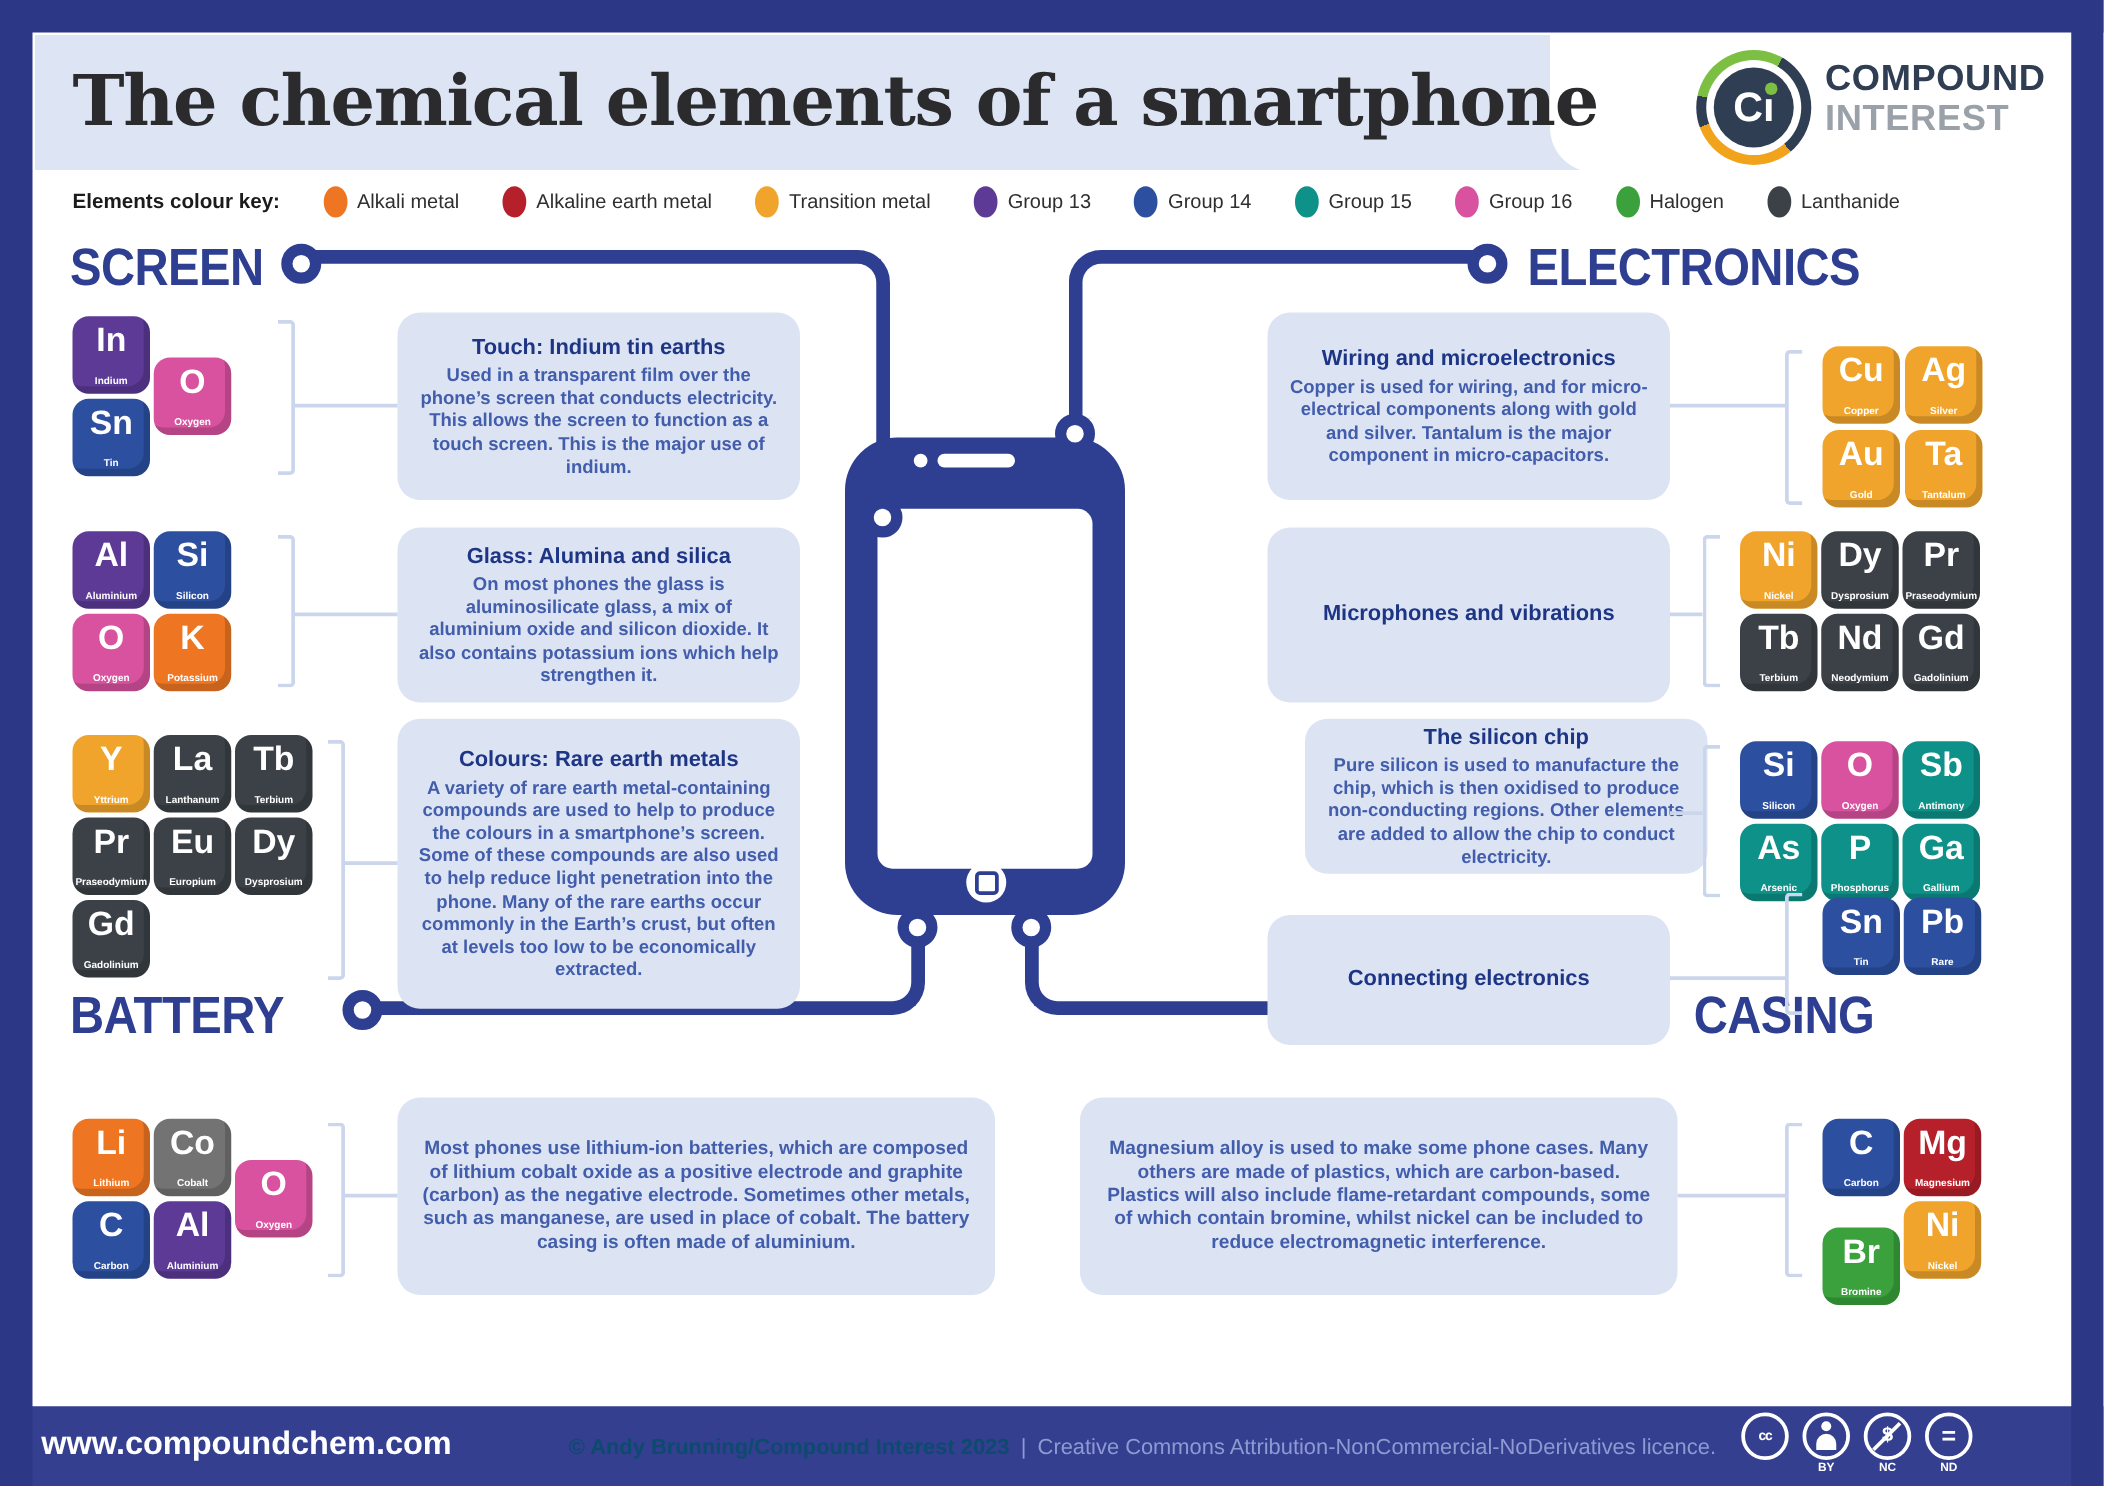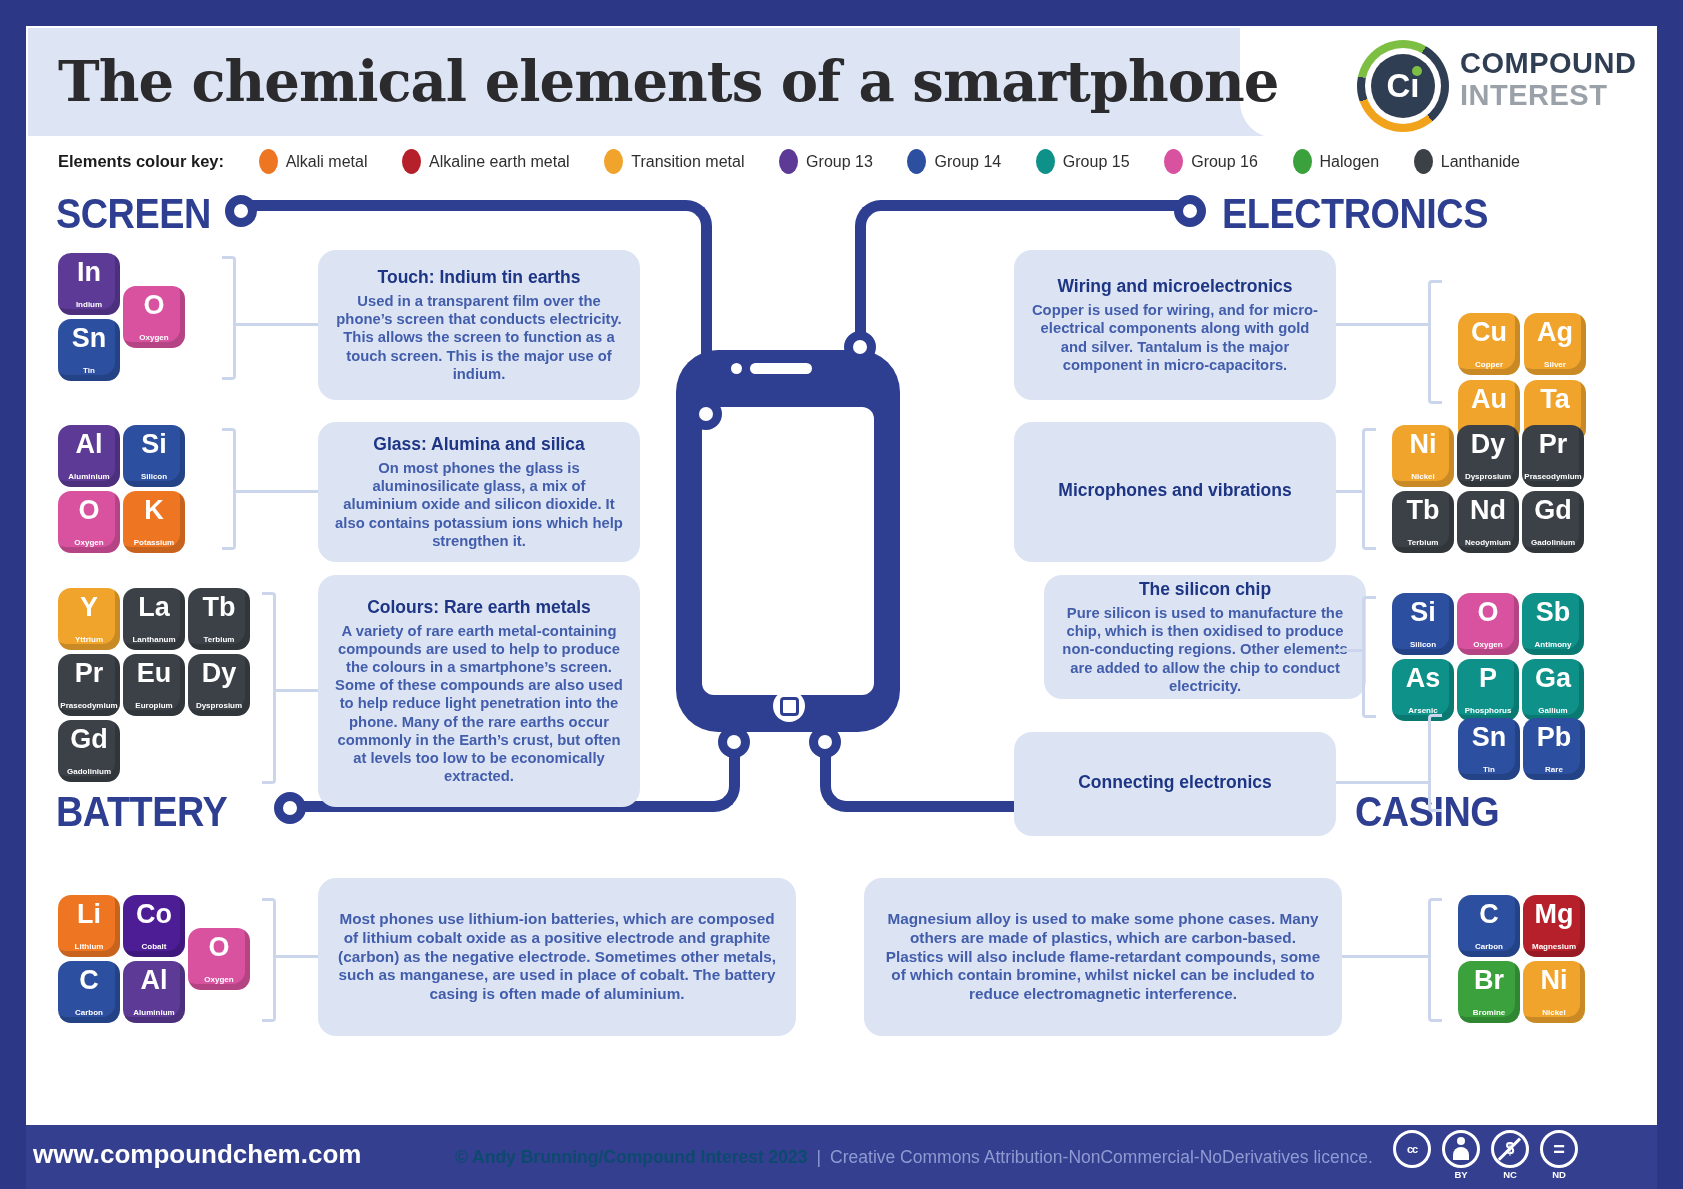--- a/index.html
+++ b/index.html
@@ -295,38 +295,38 @@
       <div class="tile" style="background: rgb(59, 65, 71);">
         <div class="sym">Gd</div>
         <div class="enm">Gadolinium</div>
       </div>
     </div>
   <div class="tilegroup g-battery" style="left:58px;top:895px;width:195px;height:130px;">
       <div class="tile" style="background: rgb(238, 118, 35);">
         <div class="sym">Li</div>
         <div class="enm">Lithium</div>
       </div>
-      <div class="tile" style="background: #4c1d95;">
+      <div class="tile" style="background: #737373;">
         <div class="sym">Co</div>
         <div class="enm">Cobalt</div>
       </div>
       <div class="tile" style="background: rgb(44, 79, 160);">
         <div class="sym">C</div>
         <div class="enm">Carbon</div>
       </div>
       <div class="tile" style="background: rgb(92, 58, 150);">
         <div class="sym">Al</div>
         <div class="enm">Aluminium</div>
       </div>
       <div class="tile" style="background: rgb(216, 82, 159);">
         <div class="sym">O</div>
         <div class="enm">Oxygen</div>
       </div>
     </div>
-  <div class="tilegroup g-wiring" style="left:1458px;top:277px;width:130px;height:130px;margin-top:36px;">
+  <div class="tilegroup g-wiring" style="left:1458px;top:277px;width:130px;height:130px;">
       <div class="tile" style="background: rgb(240, 164, 44);">
         <div class="sym">Cu</div>
         <div class="enm">Copper</div>
       </div>
       <div class="tile" style="background: rgb(240, 164, 44);">
         <div class="sym">Ag</div>
         <div class="enm">Silver</div>
       </div>
       <div class="tile" style="background: rgb(240, 164, 44);">
         <div class="sym">Au</div>
@@ -401,21 +401,21 @@
     </div>
   <div class="tilegroup g-casing" style="left:1458px;top:895px;width:130px;height:130px;">
       <div class="tile" style="background: rgb(44, 79, 160);">
         <div class="sym">C</div>
         <div class="enm">Carbon</div>
       </div>
       <div class="tile" style="background: rgb(182, 32, 42);">
         <div class="sym">Mg</div>
         <div class="enm">Magnesium</div>
       </div>
-      <div class="tile" style="background: rgb(58, 161, 60);">
+      <div class="tile" style="background: rgb(58, 161, 60); margin-top: 21px;">
         <div class="sym">Br</div>
         <div class="enm">Bromine</div>
       </div>
       <div class="tile" style="background: rgb(240, 164, 44);">
         <div class="sym">Ni</div>
         <div class="enm">Nickel</div>
       </div>
     </div>
 
   <div class="brak open-left" style="left:222px;top:256px;height:124px;"></div>

